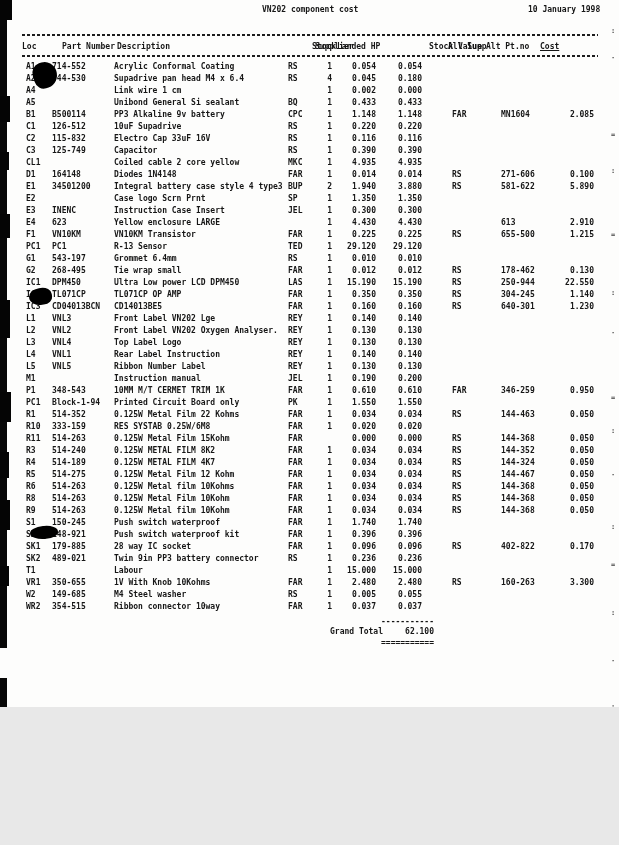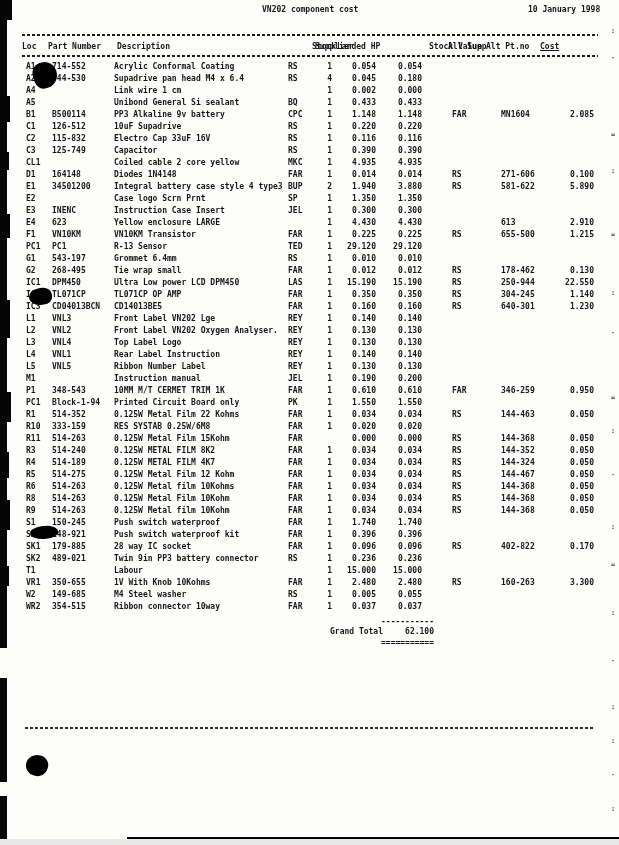--- a/index.html
+++ b/index.html
@@ -1,34 +1,34 @@
 <!DOCTYPE html>
 <html><head>
 <meta charset="utf-8">
 <style>
   html,body{margin:0;padding:0;background:#e8e8e8;}
   .doc{
-    position:relative;width:619px;height:839px;margin:0 auto;
+    position:relative;width:619px;height:707px;margin:0 auto;
     background:#fdfdfc;overflow:hidden;
     font-family:"DejaVu Sans Mono","Liberation Mono",monospace;
     font-size:8px;font-weight:bold;color:#161616;line-height:12px;
   }
   .abs{position:absolute;white-space:nowrap;}
   
   .title{left:262px;top:4px;}
   .date{left:528px;top:4px;}
   
   .rule{position:absolute;height:2px;
     background:repeating-linear-gradient(90deg,#1d1d1d 0 3px,transparent 3px 5px);}
   .rule1{left:22px;top:34px;width:576px;}
   .rule2{left:22px;top:55px;width:576px;}
   .rule3{left:25px;top:727px;width:568px;opacity:.92;}
   
   .thead span{position:absolute;top:41px;}
-  .h-loc{left:22px;}  .h-part{left:48px;} .h-desc{left:117px;}
+  .h-loc{left:22px;}  .h-part{left:62px;} .h-desc{left:117px;}
   .h-sup{left:270px;margin-left:45px;} .h-stock{left:312px;} .h-landed{left:337px;}
   .h-value{left:381px;margin-left:48px;} .h-asup{left:448px;} .h-apt{left:486px;} .h-cost{left:540px;text-decoration:underline;}
   
   .tbody{position:absolute;left:4px;top:61px;padding-left:22px;}
   .row{display:grid;height:12px;
     grid-template-columns:26px 62px 174px 30px 14px 44px 46px 68px 58px 46px;}
   .row span{overflow:visible;white-space:nowrap;}
   .qty,.landed,.value,.cost{text-align:right;}
   .asup{padding-left:30px;box-sizing:border-box;}
   .apt{padding-left:11px;box-sizing:border-box;}

